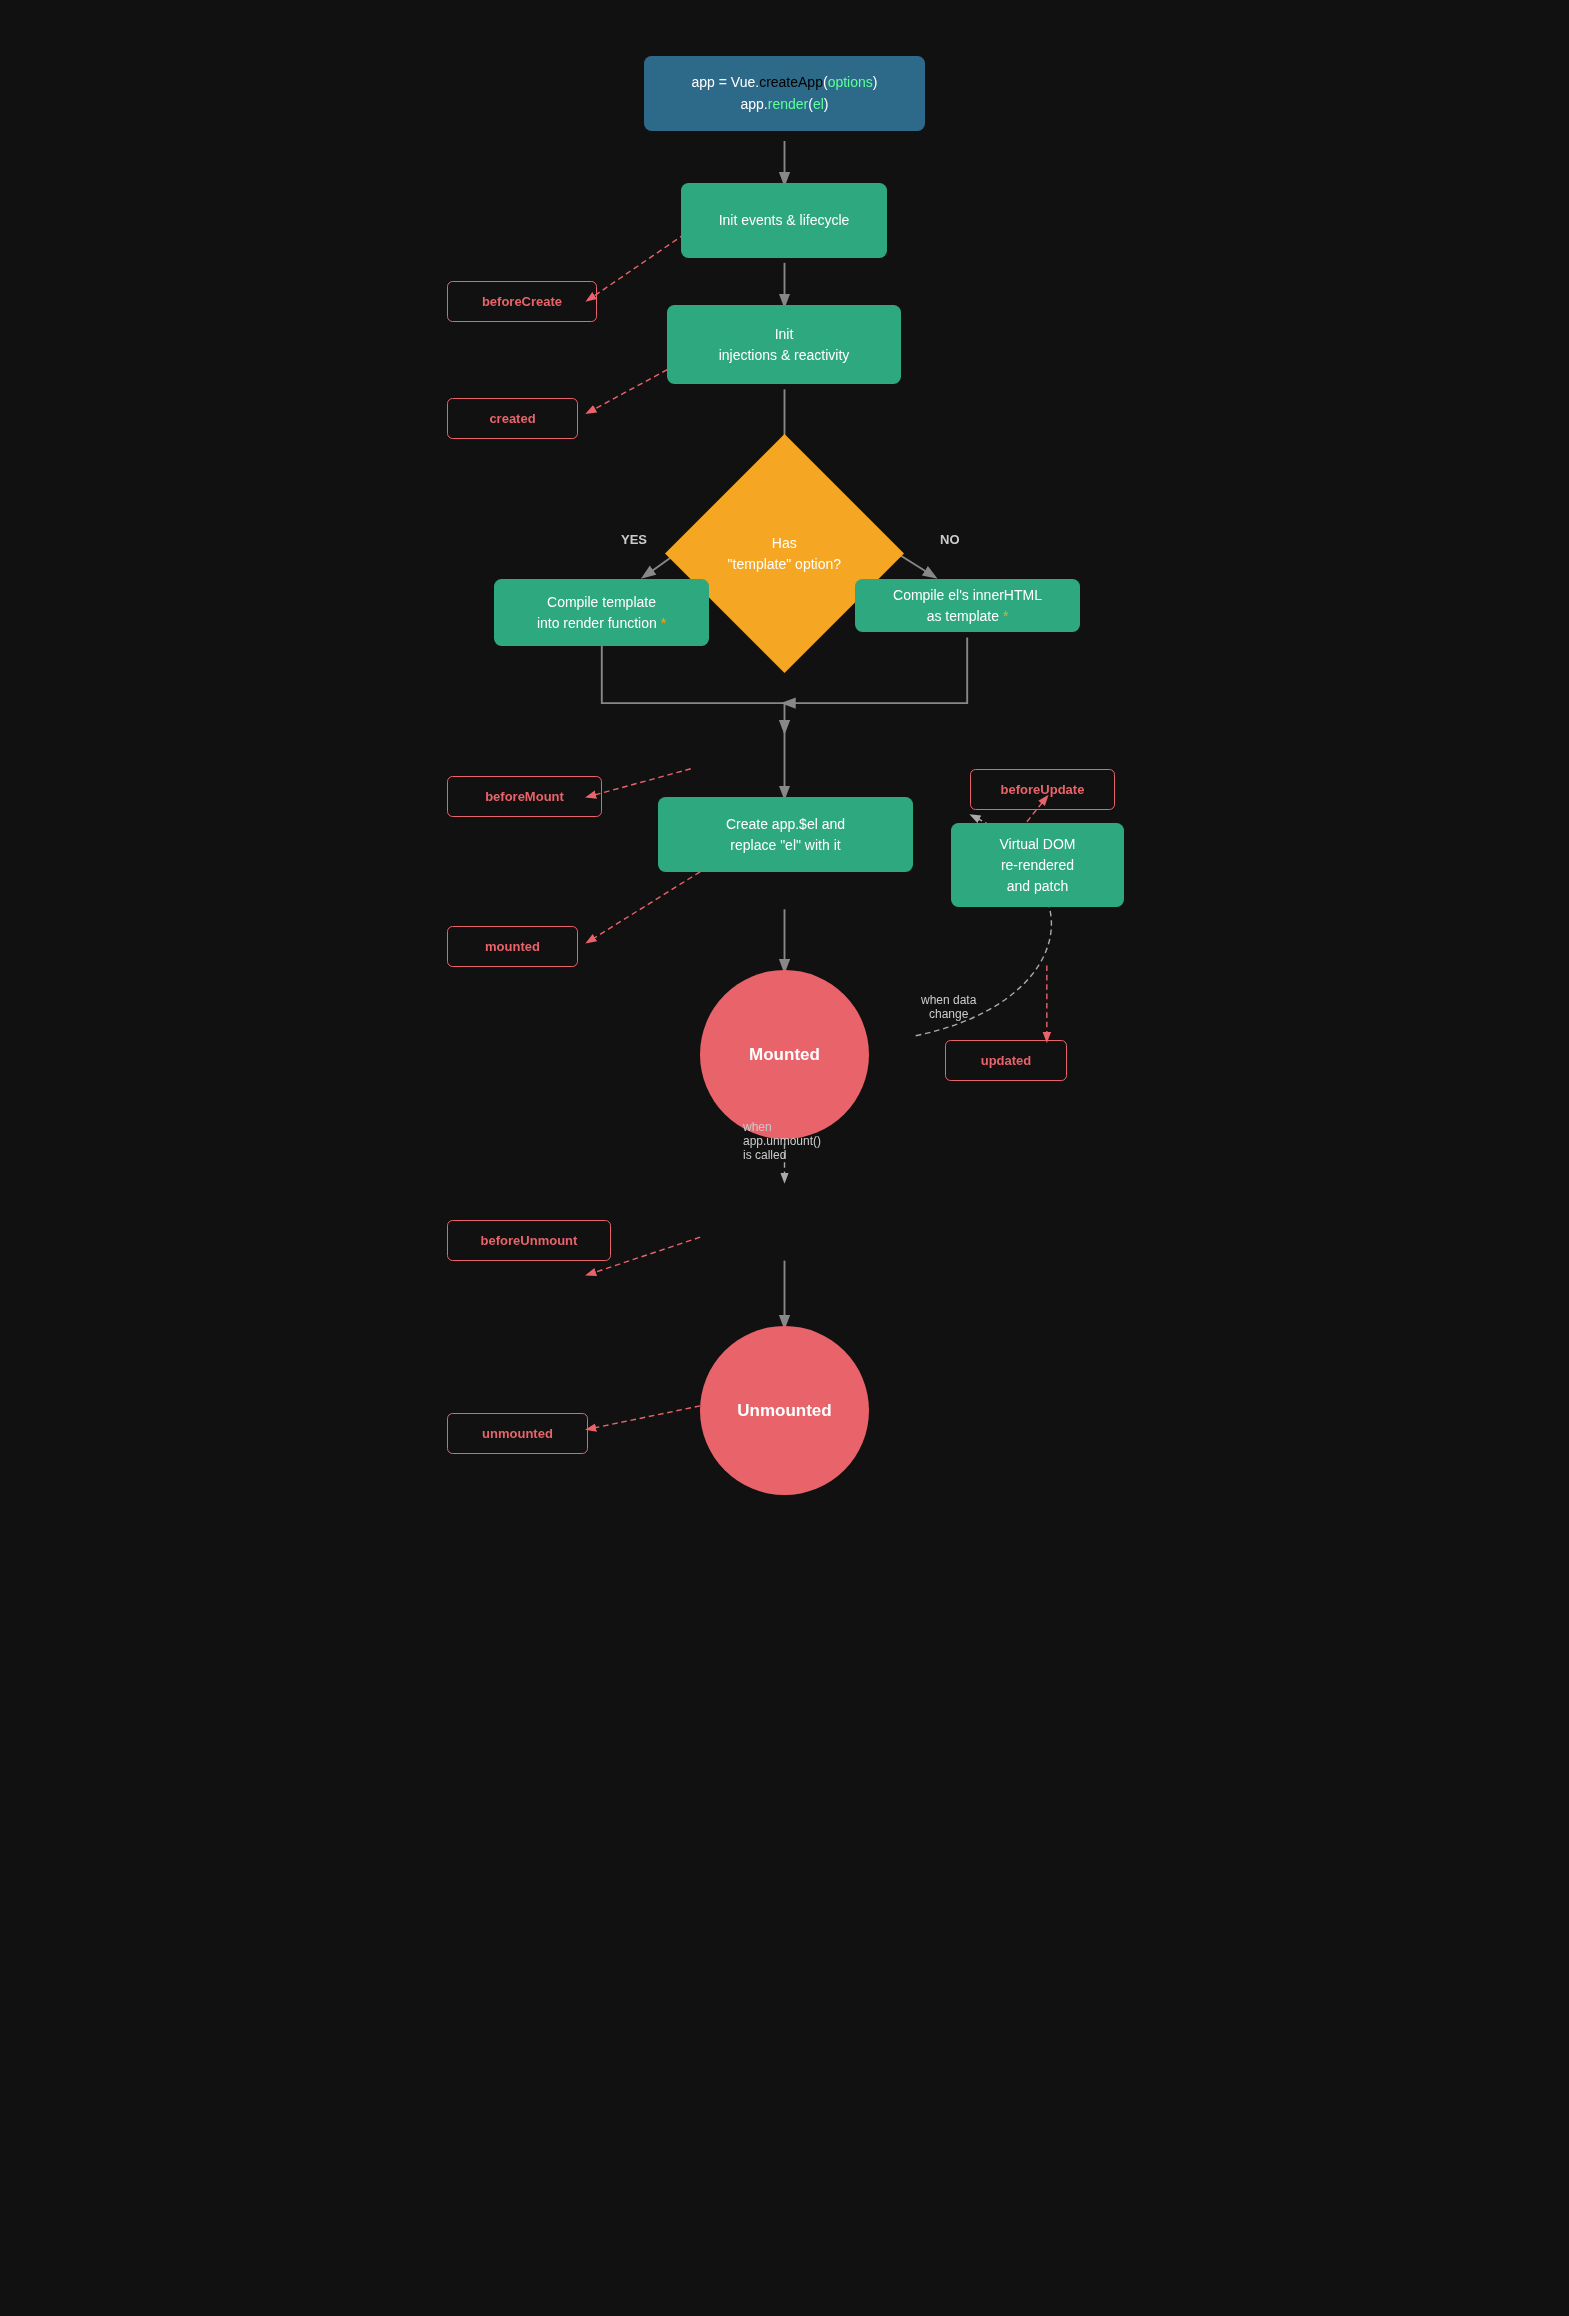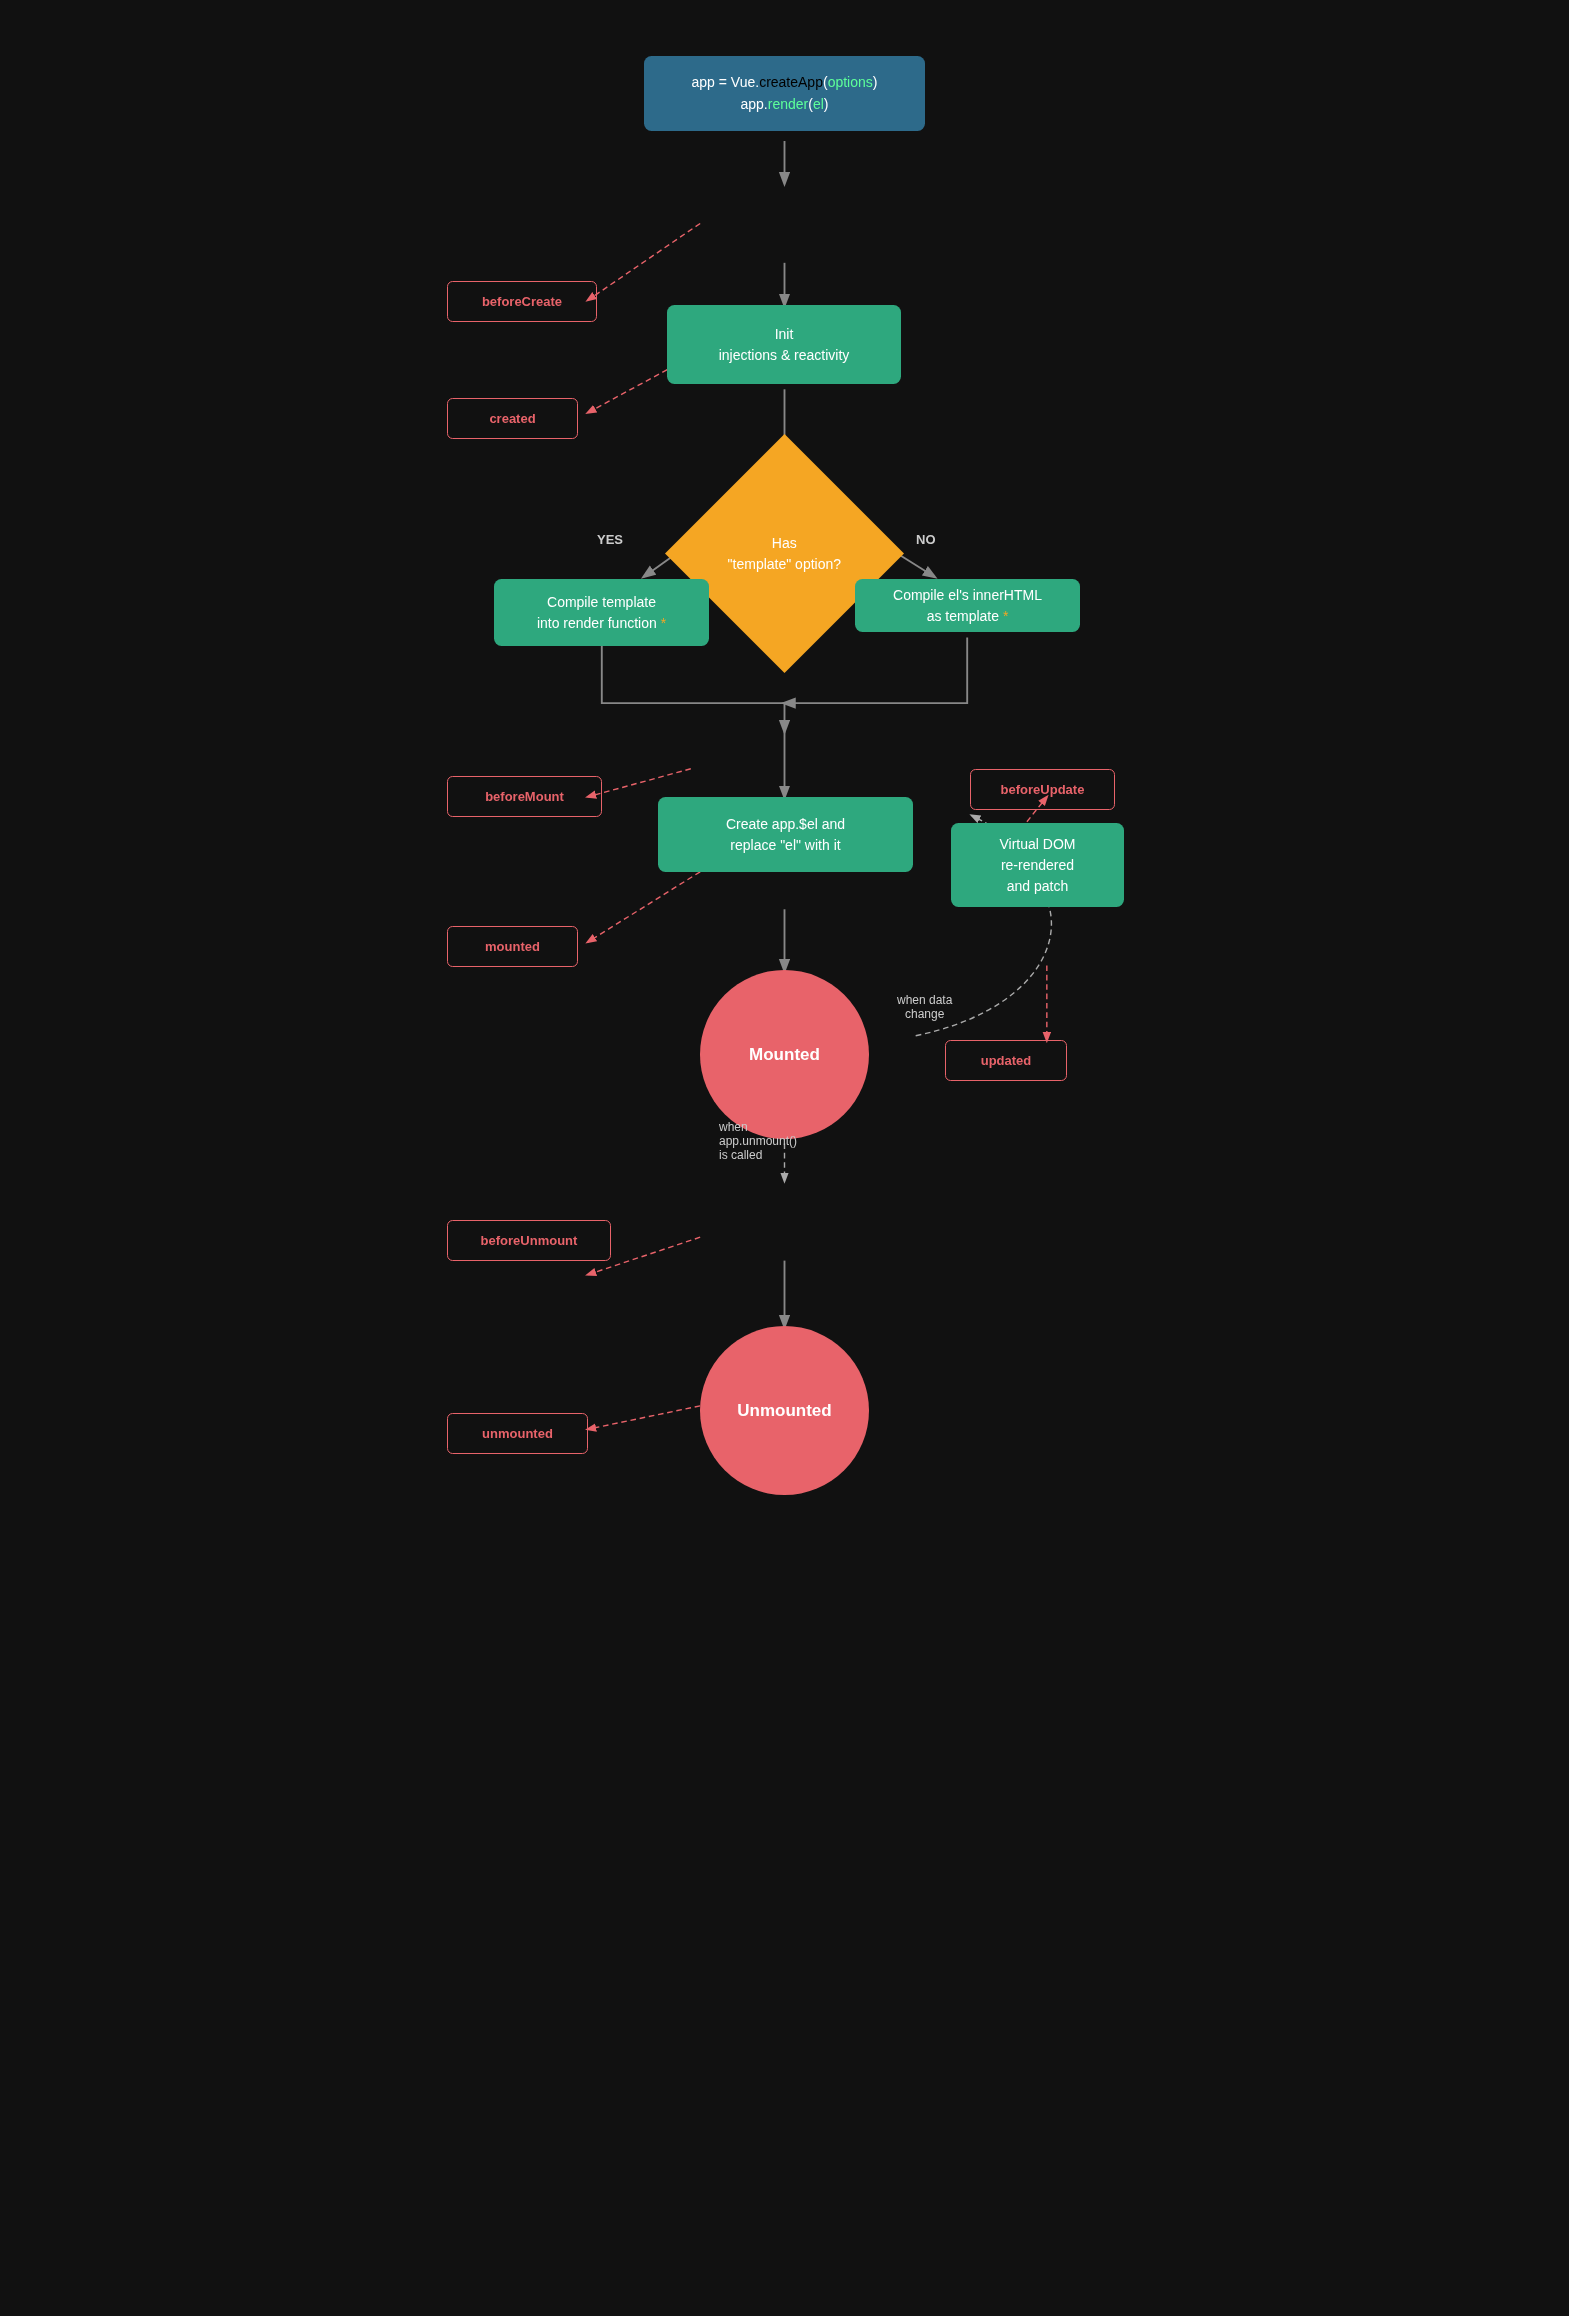--- a/index.html
+++ b/index.html
@@ -106,20 +106,21 @@
       stroke-width: 1.5;
       stroke-dasharray: 6,4;
       marker-end: url(#arrowhead-dashed-red);
     }
 
     .label-text {
       position: absolute;
       color: #ccc;
       font-size: 12px;
       text-align: center;
+      margin-left: 24px;
     }
     .label-yes { color: #ccc; font-size: 13px; font-weight: bold; }
     .label-no  { color: #ccc; font-size: 13px; font-weight: bold; }
 
     .asterisk { color: #f5a623; }
   </style>
 </head>
 <body>
 
 <div class="diagram">
@@ -179,20 +180,24 @@
 
   </svg>
 
   <div class="node node-code" style="left:253px; top:37px; width:281px; padding:15px 19px;">
     <div>
       <span>app = Vue.</span><span class="cyan">createApp</span><span>(</span><span class="green">options</span><span>)</span><br>
       <span>app.</span><span class="green">render</span><span>(</span><span class="green">el</span><span>)</span>
     </div>
   </div>
 
+  <div class="node node-green" style="left:290px; top:164px; width:206px; height:75px;">
+    <span>Init
+events &amp; lifecycle</span>
+  </div>
 
   <div class="node node-lifecycle" style="left:56px; top:262px; width:150px; height:41px;">
     <span>beforeCreate</span>
   </div>
 
   <div class="node node-green" style="left:276px; top:286px; width:234px; height:79px;">
     <span>Init<br>injections &amp; reactivity</span>
   </div>
 
   <div class="node node-lifecycle" style="left:56px; top:379px; width:131px; height:41px;">

